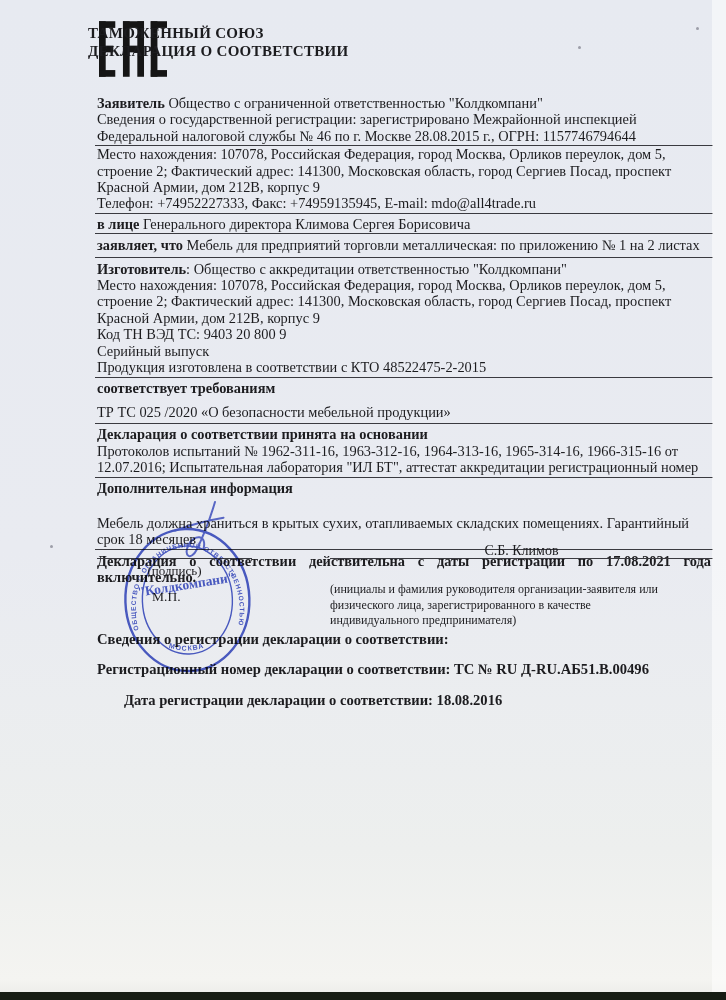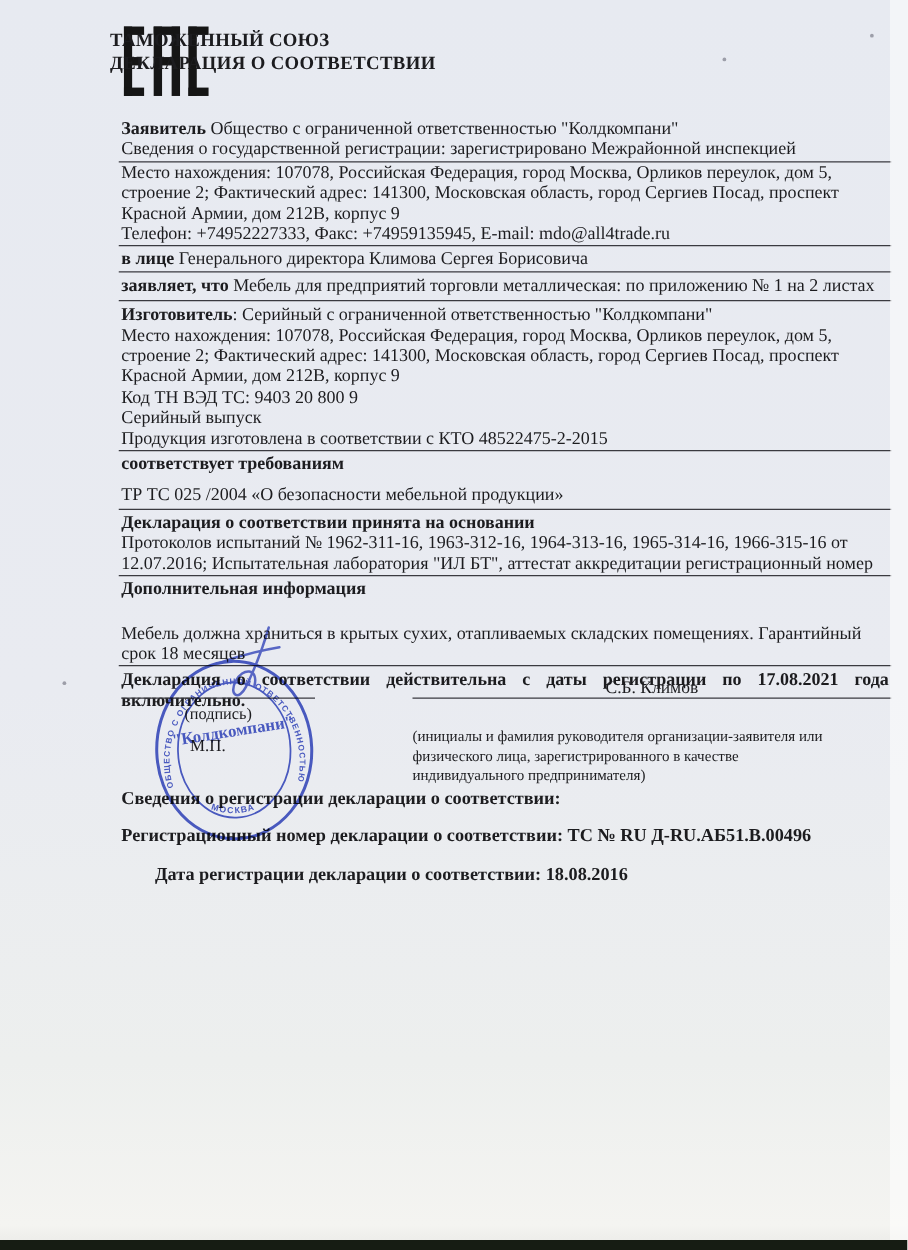--- a/index.html
+++ b/index.html
@@ -57,50 +57,51 @@
 <div class="abs title-block">
   <div>ТАМОЖЕННЫЙ СОЮЗ</div>
   <div>ДЕКЛАРАЦИЯ О СООТВЕТСТВИИ</div>
 </div>
 
 <div class="abs content">
 
   <div class="sec rule">
     <div class="ln"><b>Заявитель</b><span> Общество с ограниченной ответственностью "Колдкомпани"</span></div>
     <div class="ln">Сведения о государственной регистрации: зарегистрировано Межрайонной инспекцией</div>
+    <div class="ln">Федеральной налоговой службы № 46 по г. Москве 28.08.2015 г., ОГРН: 1157746794644</div>
   </div>
 
   <div class="sec rule">
     <div class="ln">Место нахождения: 107078, Российская Федерация, город Москва, Орликов переулок, дом 5,</div>
     <div class="ln">строение 2; Фактический адрес: 141300, Московская область, город Сергиев Посад, проспект</div>
     <div class="ln">Красной Армии, дом 212В, корпус 9</div>
     <div class="ln">Телефон: +74952227333, Факс: +74959135945, E-mail: mdo@all4trade.ru</div>
   </div>
 
   <div class="sec rule pt2">
     <div class="ln"><b>в лице</b><span> Генерального директора Климова Сергея Борисовича</span></div>
   </div>
 
   <div class="sec rule pt3 pb3">
     <div class="ln"><b>заявляет, что</b><span> Мебель для предприятий торговли металлическая: по приложению № 1 на 2 листах</span></div>
   </div>
 
   <div class="sec rule pt3">
-    <div class="ln"><b>Изготовитель</b><span>: Серийный с ограниченной ответственностью "Колдкомпани"</span></div>
+    <div class="ln"><b>Изготовитель</b><span>: Общество с аккредитации ответственностью "Колдкомпани"</span></div>
     <div class="ln">Место нахождения: 107078, Российская Федерация, город Москва, Орликов переулок, дом 5,</div>
     <div class="ln">строение 2; Фактический адрес: 141300, Московская область, город Сергиев Посад, проспект</div>
     <div class="ln">Красной Армии, дом 212В, корпус 9</div>
     <div class="ln">Код ТН ВЭД ТС: 9403 20 800 9</div>
     <div class="ln">Серийный выпуск</div>
     <div class="ln">Продукция изготовлена в соответствии с КТО 48522475-2-2015</div>
   </div>
 
   <div class="sec rule pt2 pb3">
     <div class="ln"><b>соответствует требованиям</b></div>
-    <div class="ln gap8">ТР ТС 025 /2004 «О безопасности мебельной продукции»</div>
+    <div class="ln gap8">ТР ТС 025 /2020 «О безопасности мебельной продукции»</div>
   </div>
 
   <div class="sec rule pt2">
     <div class="ln"><b>Декларация о соответствии принята на основании</b></div>
     <div class="ln">Протоколов испытаний № 1962-311-16, 1963-312-16, 1964-313-16, 1965-314-16, 1966-315-16 от</div>
     <div class="ln">12.07.2016; Испытательная лаборатория "ИЛ БТ", аттестат аккредитации регистрационный номер</div>
   </div>
 
   <div class="sec rule pt2">
     <div class="ln"><b>Дополнительная информация</b></div>

